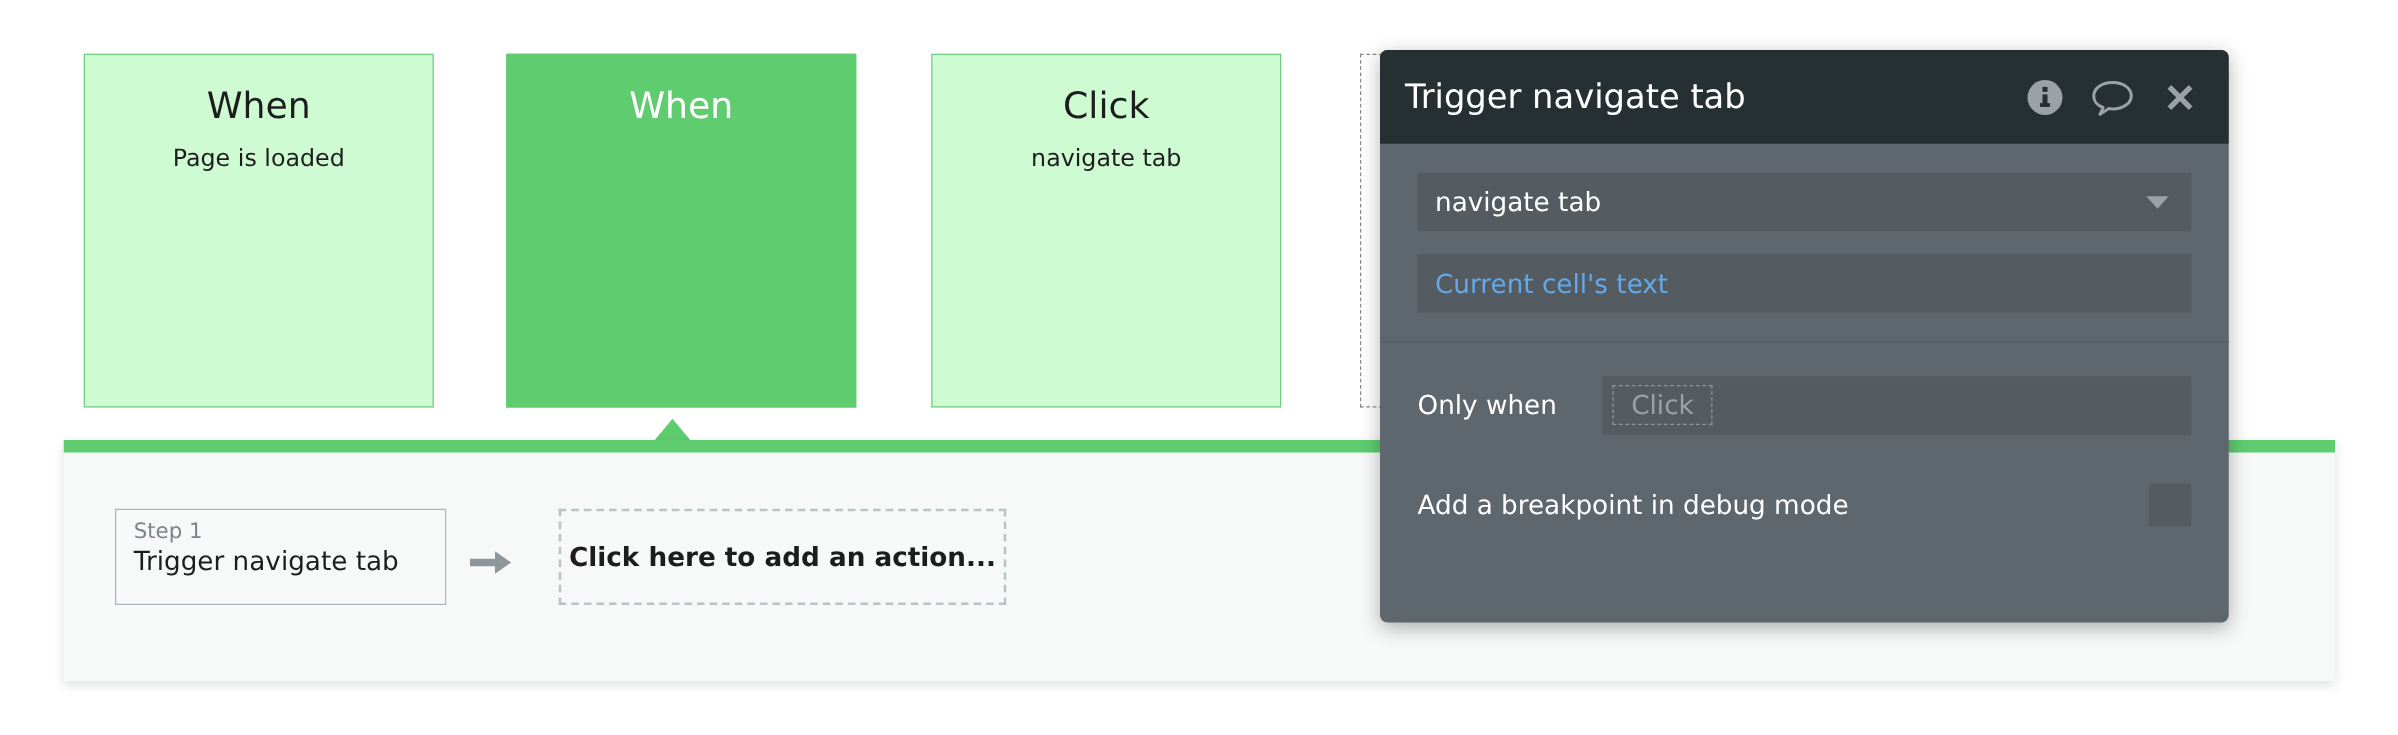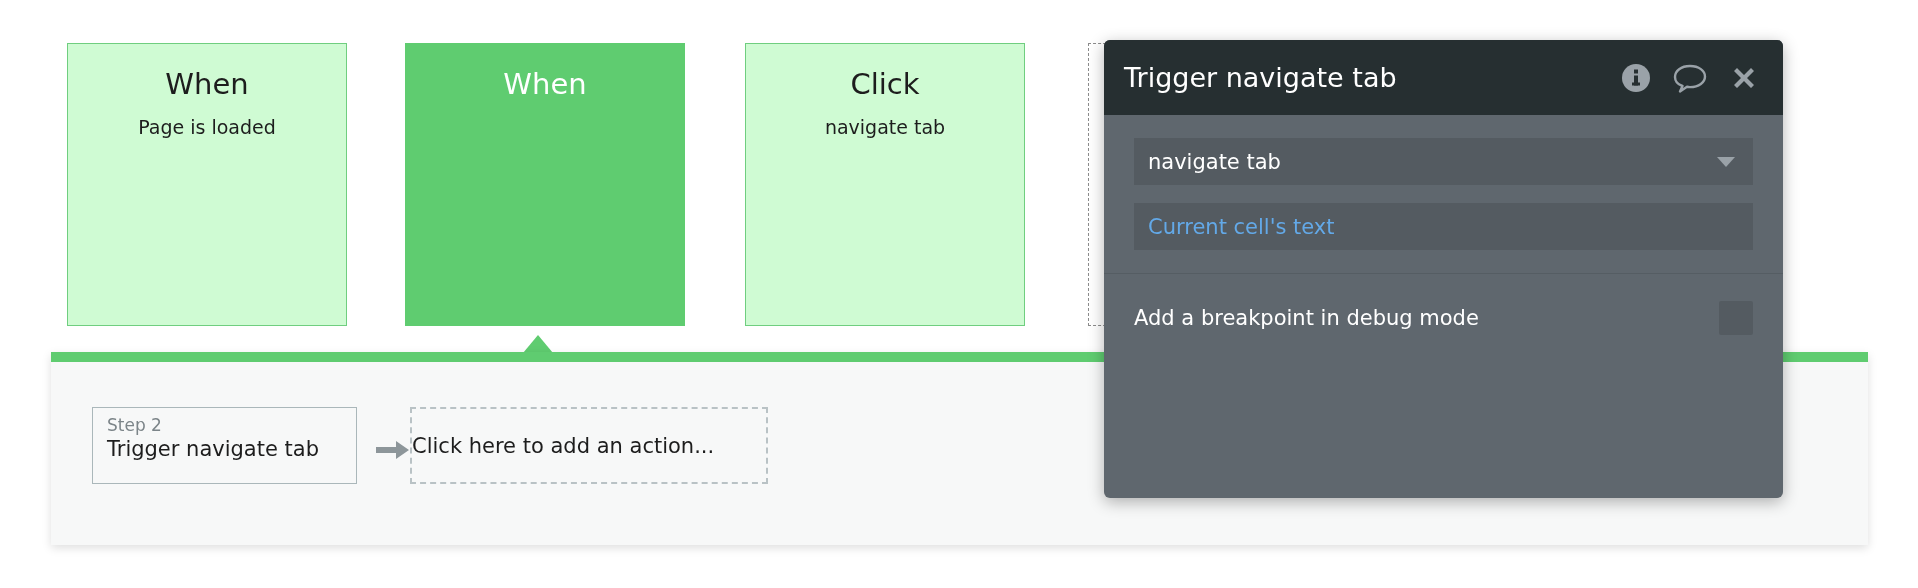--- a/index.html
+++ b/index.html
@@ -121,30 +121,31 @@
   .arrow-icon {
     position: absolute;
     left: 325px;
     top: 86px;
     width: 34px;
     height: 24px;
   }
 
   .add-action-box {
     position: absolute;
-    left: 359px;
+    left: 396px;
     top: 55px;
     width: 358px;
     height: 77px;
     border: 2px dashed #b9c2c5;
     background: #f7f8f8;
     display: flex;
     align-items: center;
-    justify-content: flex-start;
-    cursor: pointer;
+    justify-content: center;
+    cursor: pointer;
+    font-weight: bold;
   }
   .add-action-text { font-size: 21px; color: #1d1d1d; }
 
   
   .prop-editor {
     position: absolute;
     left: 1104px;
     top: 40px;
     width: 679px;
     height: 458px;
@@ -290,21 +291,21 @@
     </div>
 
   </div>
 
   <div class="panel-pointer"></div>
 
   <div class="action-panel">
     <div class="action-panel-bar"></div>
 
     <div class="step-box">
-      <div class="step-label">Step 2</div>
+      <div class="step-label">Step 1</div>
       <div class="step-title">Trigger navigate tab</div>
     </div>
 
     <div class="arrow-icon">
       <svg width="34" height="24" viewBox="0 0 34 24" xmlns="http://www.w3.org/2000/svg">
         <path d="M0 9 H20 V3 L33 12 L20 21 V15 H0 Z" fill="#8d969a"></path>
       </svg>
     </div>
 
     <div class="add-action-box">
@@ -353,20 +354,26 @@
       </div>
 
       <div class="prop-row">
         <div class="prop-field">
           <span class="dyn-value">Current cell's text</span>
         </div>
       </div>
 
       <div class="prop-divider"></div>
 
+      <div class="onlywhen-row">
+        <div class="onlywhen-label">Only when</div>
+        <div class="onlywhen-field">
+          <span class="click-chip">Click</span>
+        </div>
+      </div>
 
       <div class="breakpoint-row">
         <div class="breakpoint-label">Add a breakpoint in debug mode</div>
         <div class="breakpoint-checkbox"></div>
       </div>
 
     </div>
   </div>
 
 </div>

